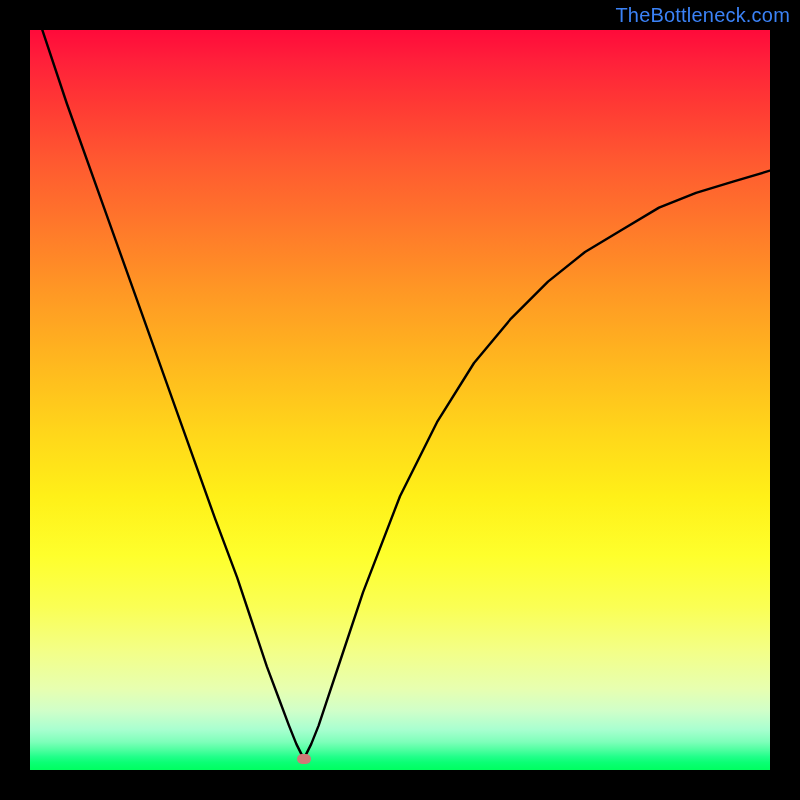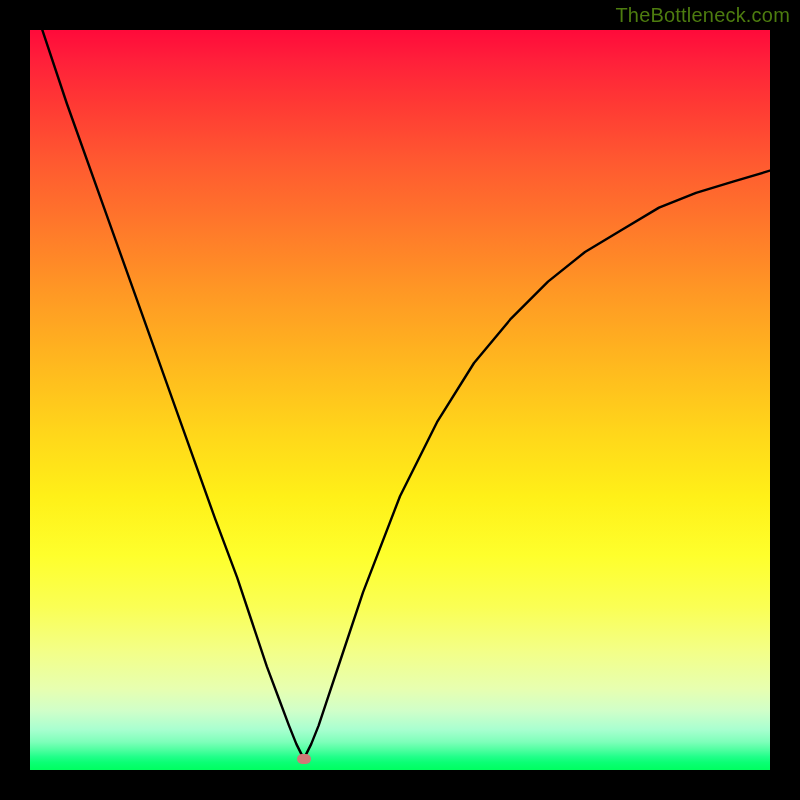--- a/index.html
+++ b/index.html
@@ -76,21 +76,21 @@
     width: 14px;
     height: 10px;
     background: #cf7a77;
     border-radius: 5px;
     transform: translate(-50%, -50%);
   }
   .watermark {
     position: absolute;
     top: 4px;
     right: 10px;
-    color: #4d7c0f;
+    color: #3b82f6;
     font-size: 20px;
     font-weight: 400;
     letter-spacing: 0.2px;
     text-align: right;
   }
 </style>
 </head>
 <body>
 
 <div class="frame">

